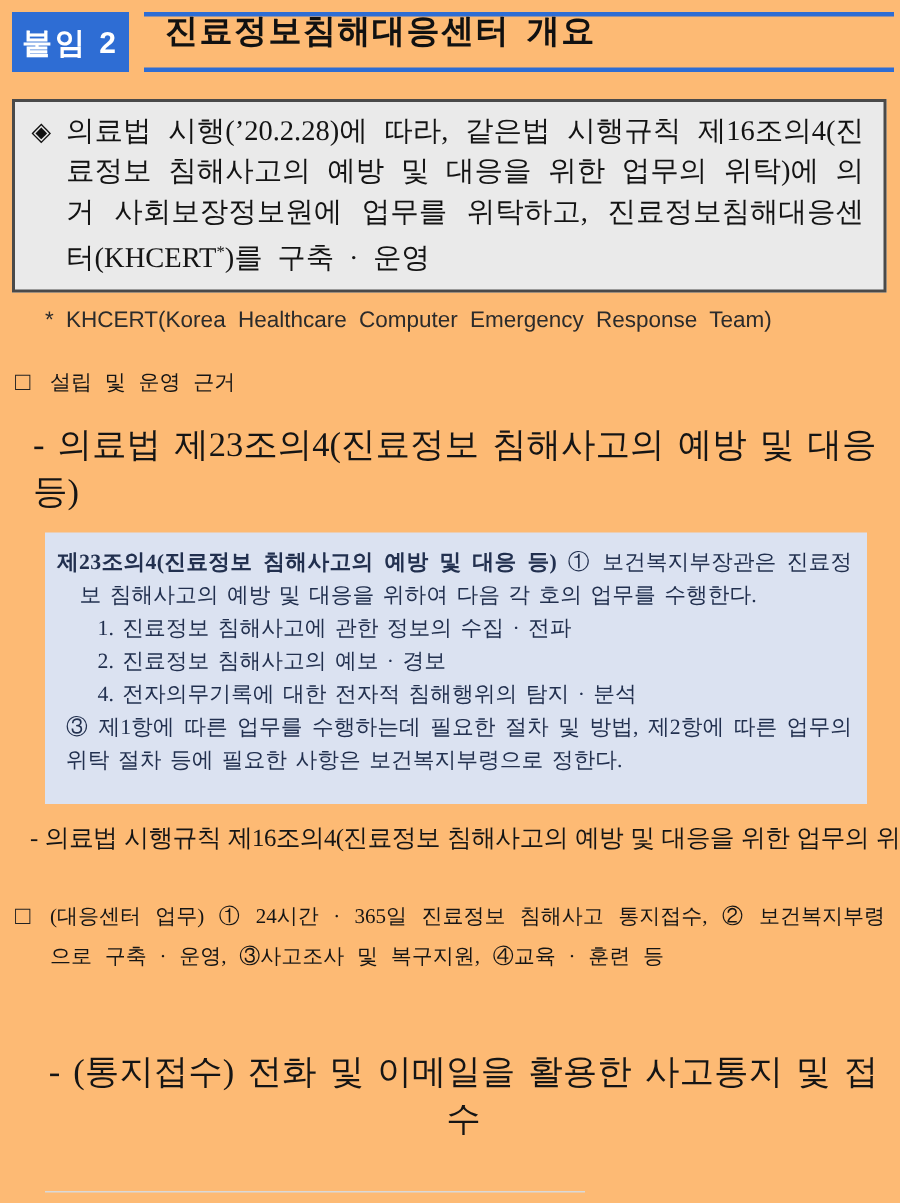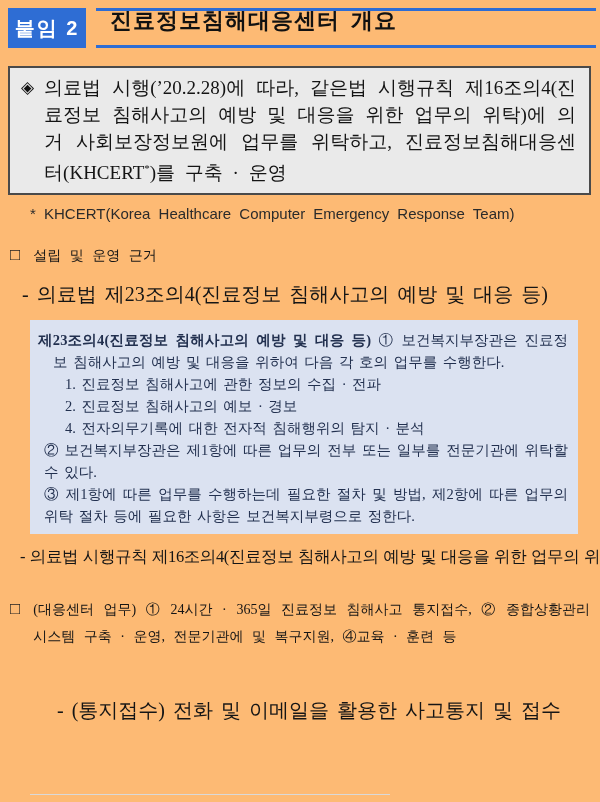--- a/index.html
+++ b/index.html
@@ -53,28 +53,28 @@
     font-size:15px; color:#2b2b2b; word-spacing:4px;
   }
 
   
   .section { display:flex; align-items:flex-start; margin:20px 10px 0 10px; }
   .sq { font-size:17px; line-height:26px; margin-right:13px; flex:0 0 auto; color:#222; }
   .section-text { margin:0; font-size:14px; line-height:27px; word-spacing:5px; color:#151515; }
   .section-text.justify { text-align:justify; }
 
   
-  .dash { margin:12px 4px 0 22px; font-size:20px; word-spacing:3px; color:#151515; }
+  .dash { margin:12px 4px 0 22px; font-size:23px; word-spacing:3px; color:#151515; }
   .dash.tight { white-space:nowrap; font-size:16.5px; letter-spacing:-0.4px; margin-left:20px; word-spacing:1px; }
 
   
   .law-box {
     margin:12px 22px 0 30px;
     background:#dbe2f1;
-    padding:9px 10px 7px 8px;
+    padding:9px 10px 18px 8px;
     color:#22304f;
     font-size:14.5px; line-height:22px;
   }
   .law-head { margin:0; padding-left:15px; text-indent:-15px; text-align:justify; word-spacing:2px; }
   .law-head b { letter-spacing:0.2px; }
   .law-item { margin:0 0 0 27px; word-spacing:2px; }
   .law-para { margin:0 0 0 6px; text-align:justify; word-spacing:2px; }
 
   .spacer-sec { margin-top:28px; }
   .spacer-dash { margin-top:47px;text-align:center; }
@@ -108,28 +108,27 @@
     <p class="section-text">설립 및 운영 근거</p>
   </div>
 
   <p class="dash">- 의료법 제23조의4(진료정보 침해사고의 예방 및 대응 등)</p>
 
   <section class="law-box">
     <p class="law-head"><b>제23조의4(진료정보 침해사고의 예방 및 대응 등)</b><span> ① 보건복지부장관은 진료정보 침해사고의 예방 및 대응을 위하여 다음 각 호의 업무를 수행한다.</span></p>
     <p class="law-item">1. 진료정보 침해사고에 관한 정보의 수집 · 전파</p>
     <p class="law-item">2. 진료정보 침해사고의 예보 · 경보</p>
     <p class="law-item">4. 전자의무기록에 대한 전자적 침해행위의 탐지 · 분석</p>
-    <p class="law-para">② 보건복지부장관은 제1항에 따른 업무의 전부 또는 일부를 전문기관에 위탁할 수 있다.</p>
     <p class="law-para">③ 제1항에 따른 업무를 수행하는데 필요한 절차 및 방법, 제2항에 따른 업무의 위탁 절차 등에 필요한 사항은 보건복지부령으로 정한다.</p>
   </section>
 
   <p class="dash tight">- 의료법 시행규칙 제16조의4(진료정보 침해사고의 예방 및 대응을 위한 업무의 위탁)</p>
 
   <div class="section spacer-sec">
     <span class="sq">□</span>
-    <p class="section-text justify">(대응센터 업무) ① 24시간 · 365일 진료정보 침해사고 통지접수, ② 종합상황관리시스템 구축 · 운영, 전문기관에 및 복구지원, ④교육 · 훈련 등</p>
+    <p class="section-text justify">(대응센터 업무) ① 24시간 · 365일 진료정보 침해사고 통지접수, ② 보건복지부령으로 구축 · 운영, ③사고조사 및 복구지원, ④교육 · 훈련 등</p>
   </div>
 
   <p class="dash spacer-dash">- (통지접수) 전화 및 이메일을 활용한 사고통지 및 접수</p>
 
   <div class="bottom-line"></div>
 
 </div>
 
 </body></html>

